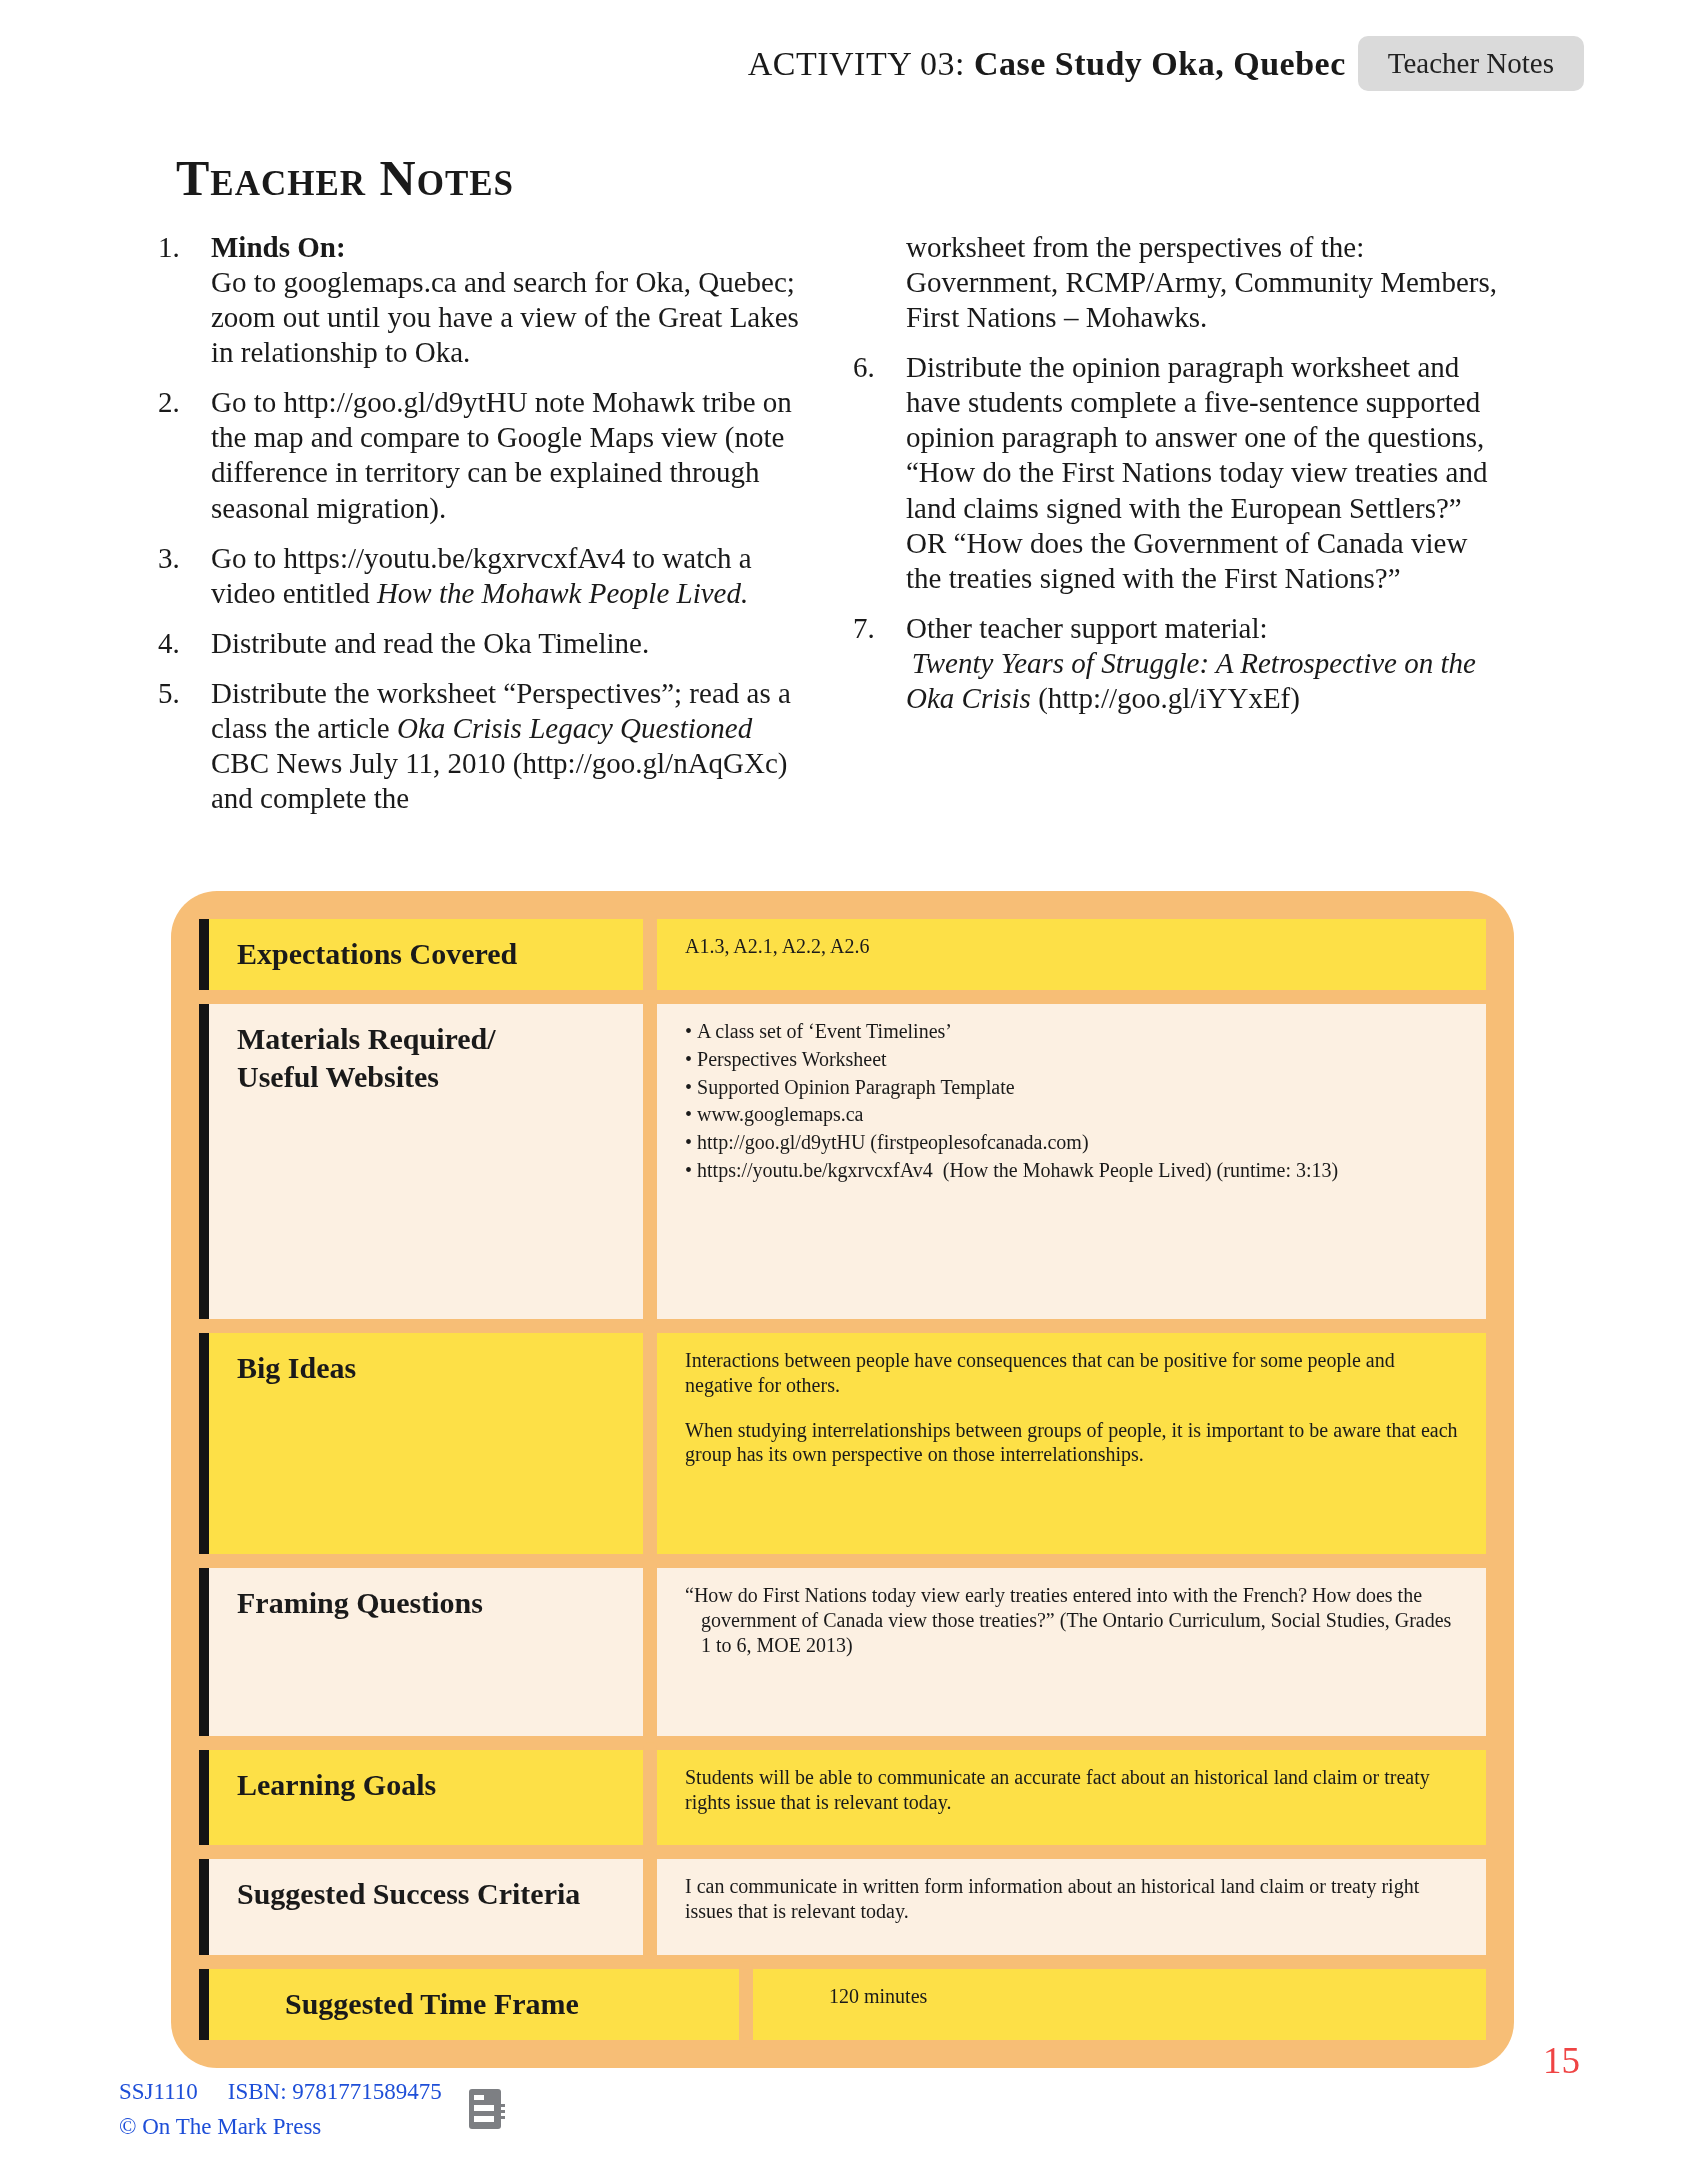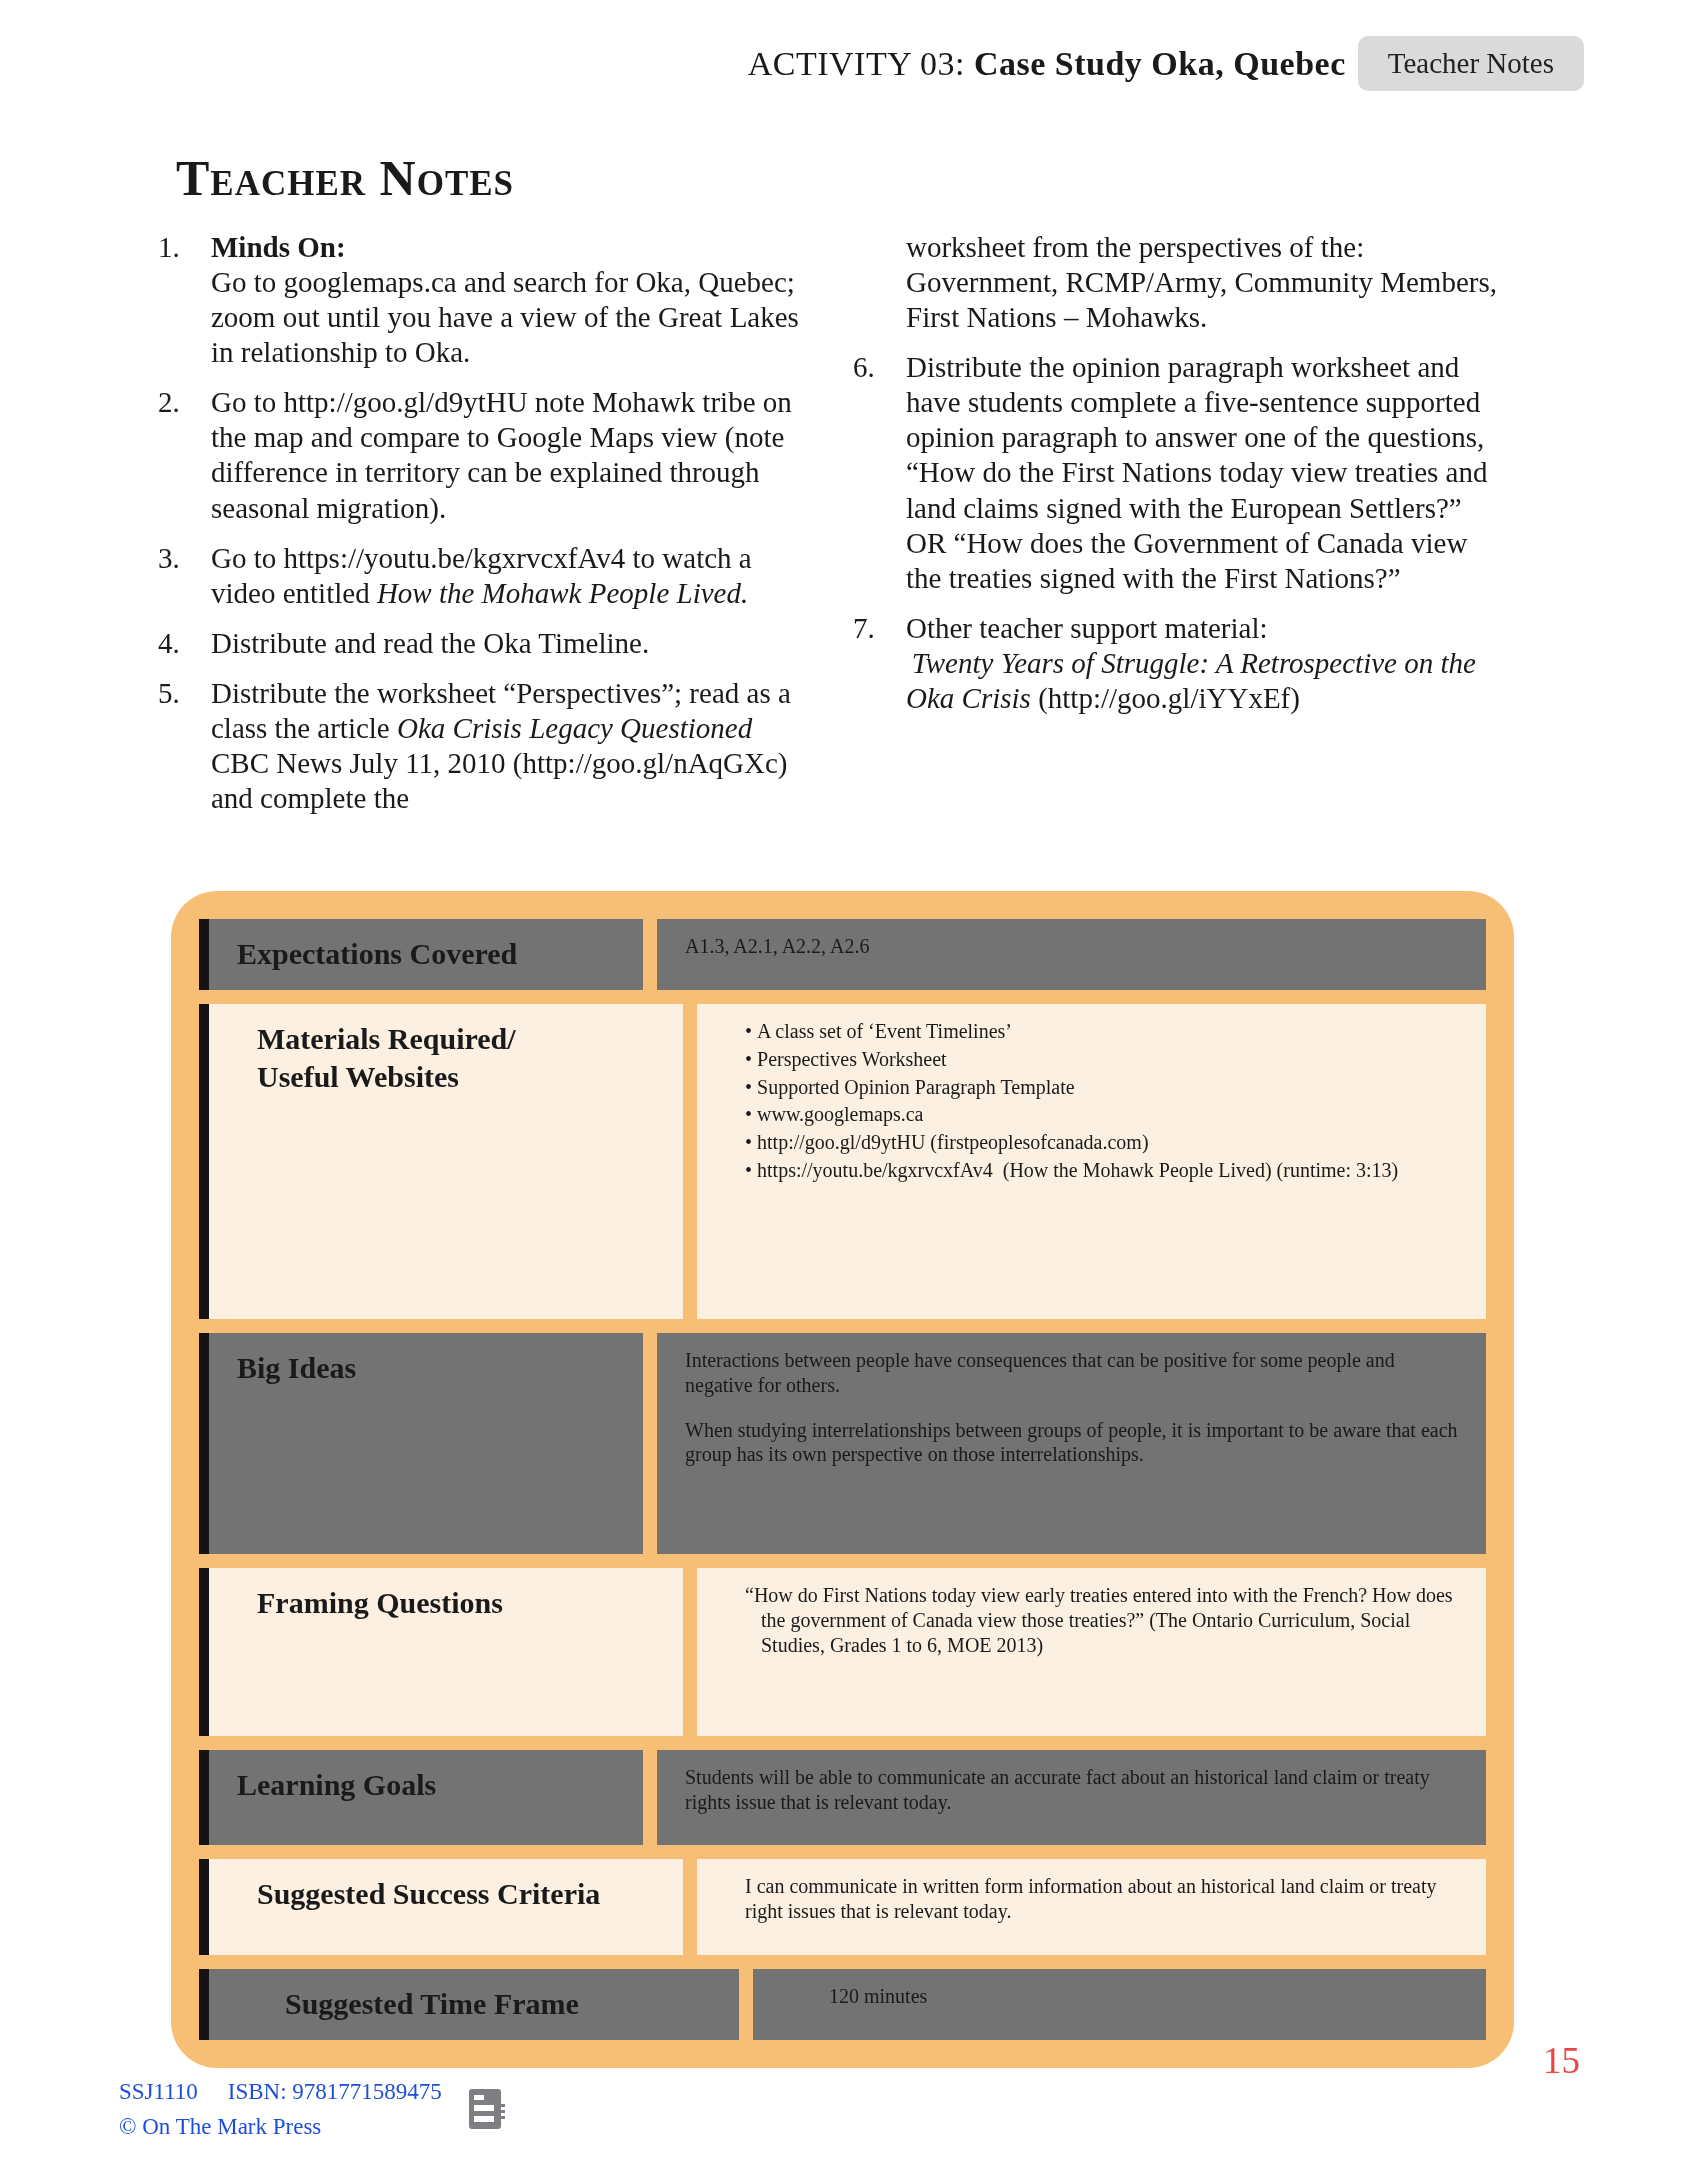--- a/index.html
+++ b/index.html
@@ -22,22 +22,22 @@
   .step{display:flex;margin-bottom:15px;}
   .step .num{width:53px;flex:none;}
   .step .body{flex:1;}
   
   .info-table{
     position:absolute;left:171px;top:891px;width:1343px;box-sizing:border-box;
     background:var(--orange,#f7be76);border-radius:46px;padding:28px;
   }
   .trow{display:flex;margin-bottom:14px;box-sizing:border-box;}
   .trow:last-child{margin-bottom:0;}
-  .trow.white{background:#737373;}
-  .trow.cream{background:var(--cream,#fcf0e2);gap:20px;}
+  .trow.white{background:#fde047;}
+  .trow.cream{background:var(--cream,#fcf0e2);}
   .accent-bar{width:10px;flex:none;background:#141414;}
   .row-label{
     width:434px;flex:none;box-sizing:border-box;padding:16px 16px 12px 28px;
     font-weight:700;font-size:30px;line-height:1.25;white-space:pre-line;
   }
   .row-divider{width:14px;flex:none;background:var(--orange,#f7be76);margin:-8px 0;border-radius:7px;}
   .row-content{flex:1;box-sizing:border-box;padding:15px 26px 12px 28px;font-size:20px;line-height:1.24;}
   .row-content p{margin:0 0 20px 0;}
   .row-content p:last-child{margin-bottom:0;}
   .row-content p.hang{padding-left:16px;text-indent:-16px;}

